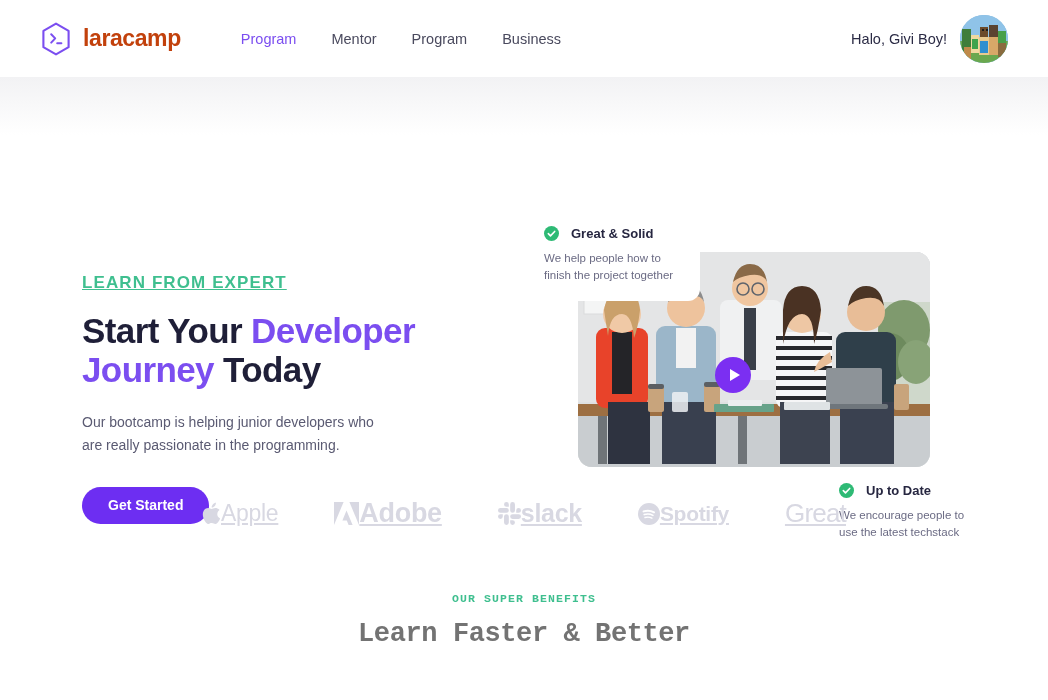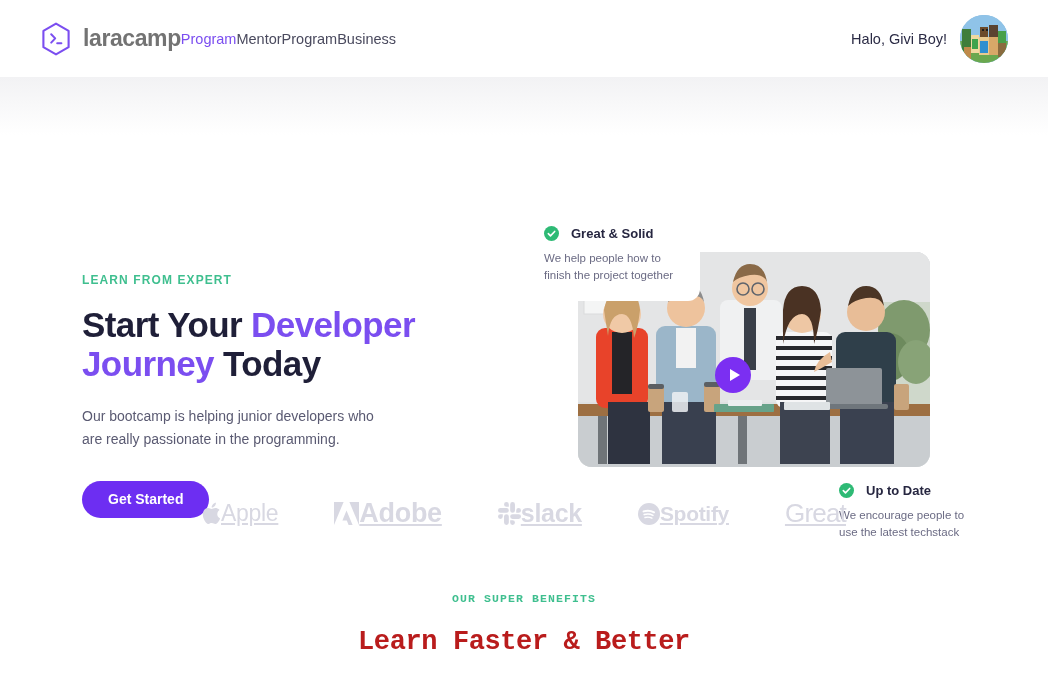--- a/index.html
+++ b/index.html
@@ -23,24 +23,24 @@
     align-items: center;
     padding: 0 40px 0 40px;
     z-index: 20;
   }
   .brand { display: flex; align-items: center; gap: 11px; }
   .brand-mark { width: 32px; height: 34px; display: block; }
   .brand-name {
     font-size: 23px;
     font-weight: 700;
     letter-spacing: -0.4px;
-    color: #737373;
-  }
-
-  .nav { display: flex; align-items: flex-start; }
+    color: #c2410c;
+  }
+
+  .nav { display: flex; align-items: flex-start; gap: 35px; margin-left: 60px; }
   .nav-link {
     font-size: 14.5px;
     color: #4a4a5e;
     text-decoration: none;
     cursor: pointer;
     white-space: nowrap;
   }
   .nav-link.active { color: #7b4ef0; }
 
   .user-area { margin-left: auto; display: flex; align-items: center; gap: 13px; }
@@ -57,25 +57,26 @@
     top: 77px; left: 0; right: 0; height: 58px;
     background: linear-gradient(to bottom, #f2f2f4 0%, #f8f8f9 45%, #ffffff 100%);
     z-index: 1;
   }
 
   
   .hero { position: relative; z-index: 5; }
 
   .hero-copy { position: absolute; left: 82px; top: 196px; width: 400px; }
   .eyebrow {
-    font-size: 12px;
+    font-size: 17px;
     font-weight: 700;
     letter-spacing: 1.1px;
     color: #3fbf8f;
     text-transform: uppercase;
+    text-decoration: underline;
   }
   .headline {
     margin-top: 18px;
     font-size: 35px;
     line-height: 1.12;
     font-weight: 700;
     letter-spacing: -0.6px;
     color: #1f1f38;
   }
   .headline .accent { color: #7b4ef0; }
@@ -203,25 +204,25 @@
     font-family: Liberation Mono, monospace;
   }
   .benefits-eyebrow {
     font-size: 11.5px;
     font-weight: 700;
     letter-spacing: 1.1px;
     color: #3fbf8f;
     text-transform: uppercase;
   }
   .benefits-title {
-    margin-top: 22px;
+    margin-top: 14px;
     font-size: 27px;
     font-weight: 700;
     letter-spacing: -0.4px;
-    color: #b91c1c;
+    color: #737373;
   }
 </style>
 </head>
 <body>
 
 <div class="page">
 
   <header class="header">
 
     <a class="brand">

